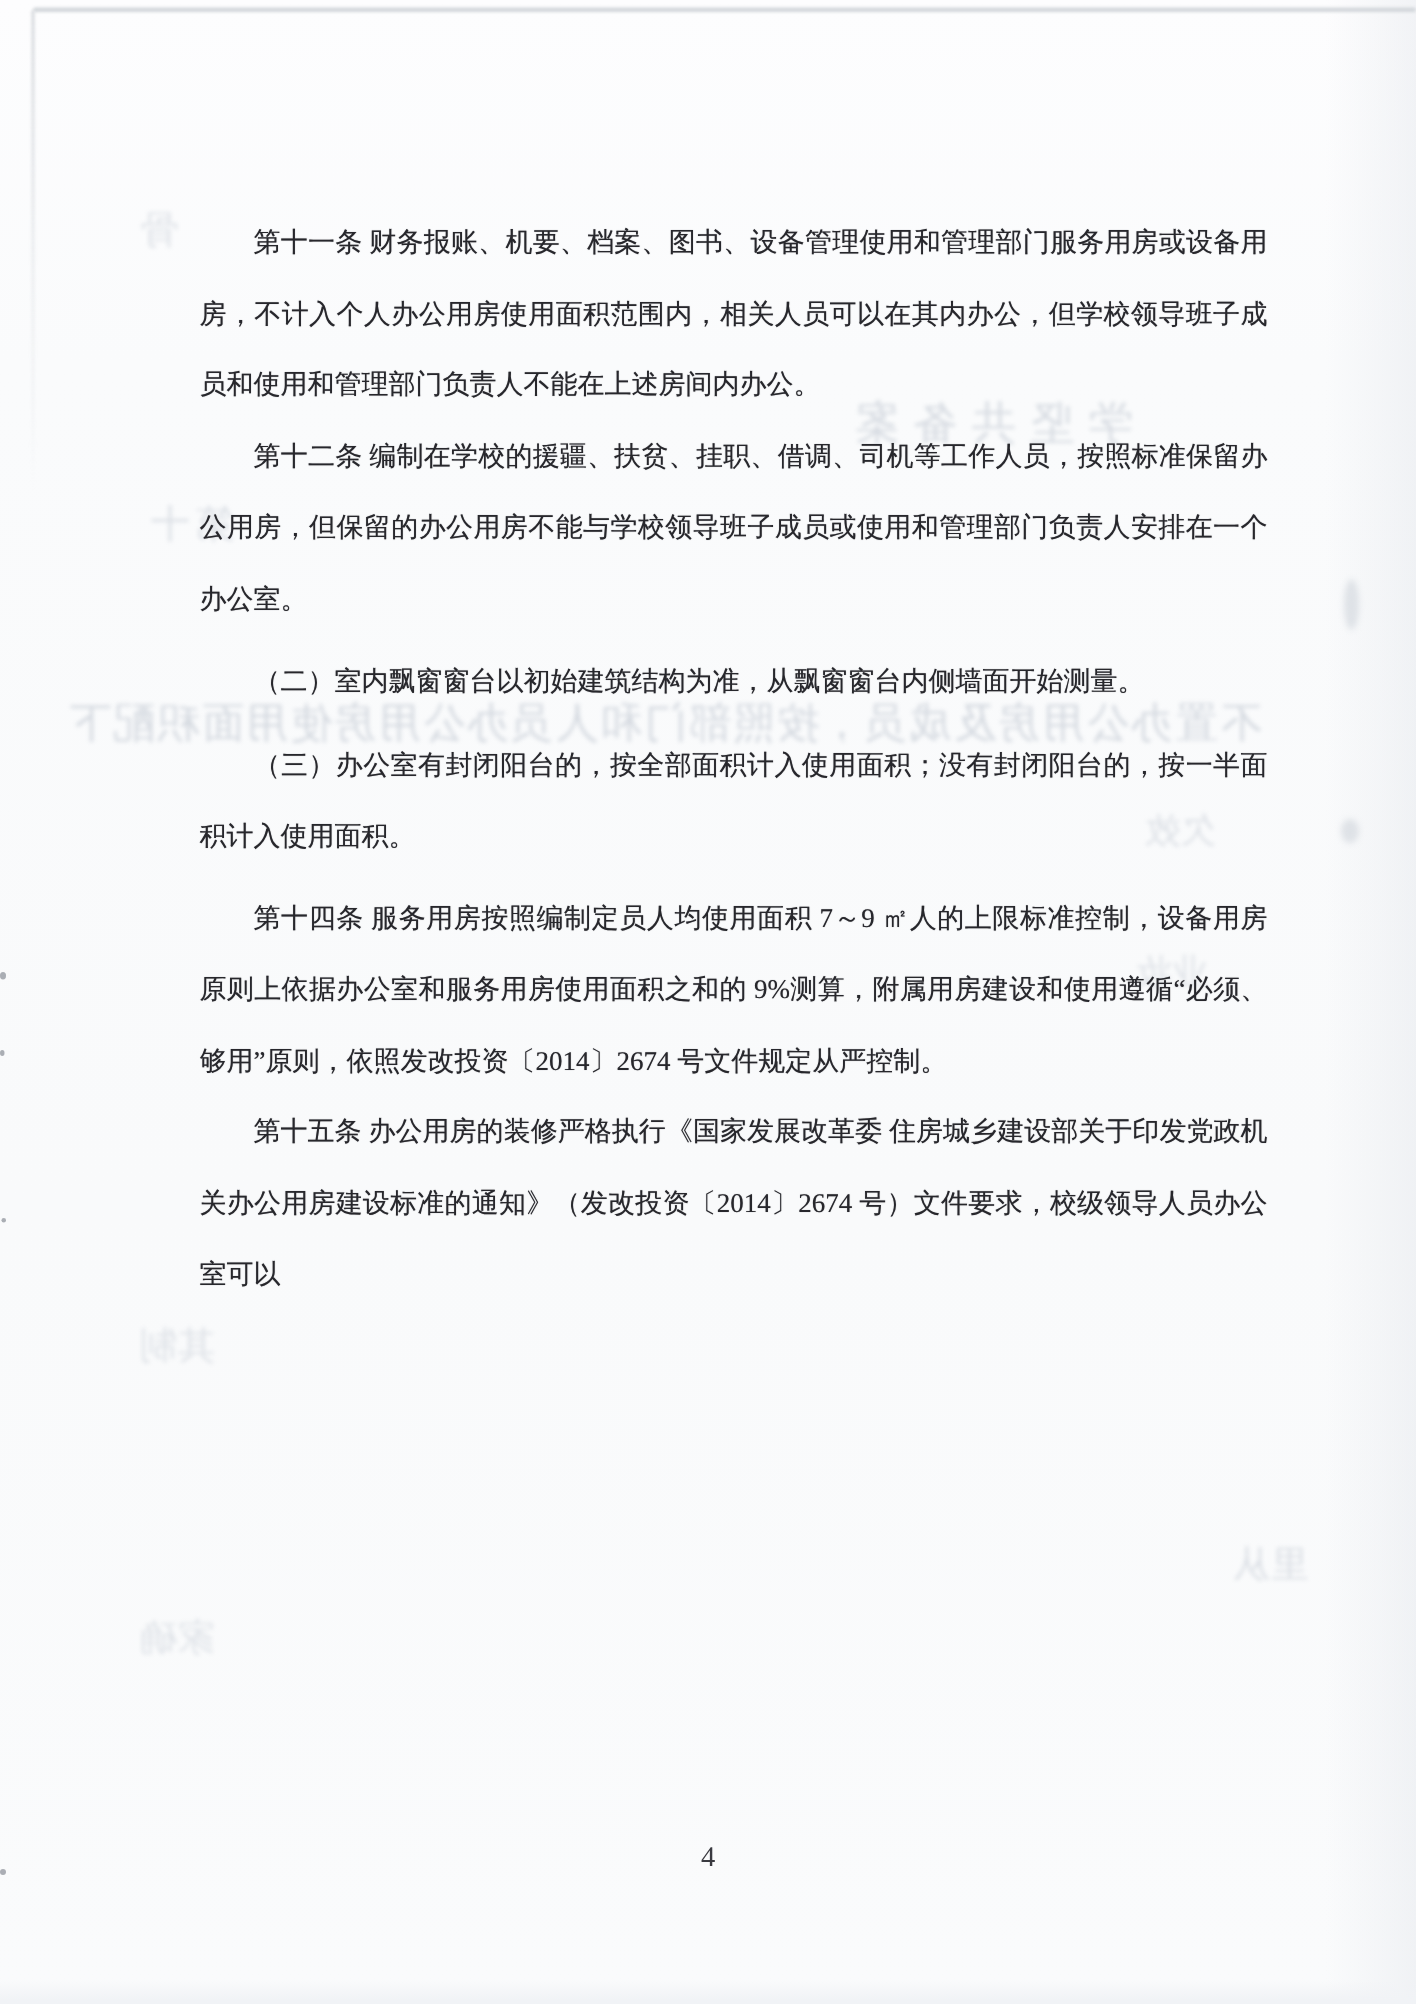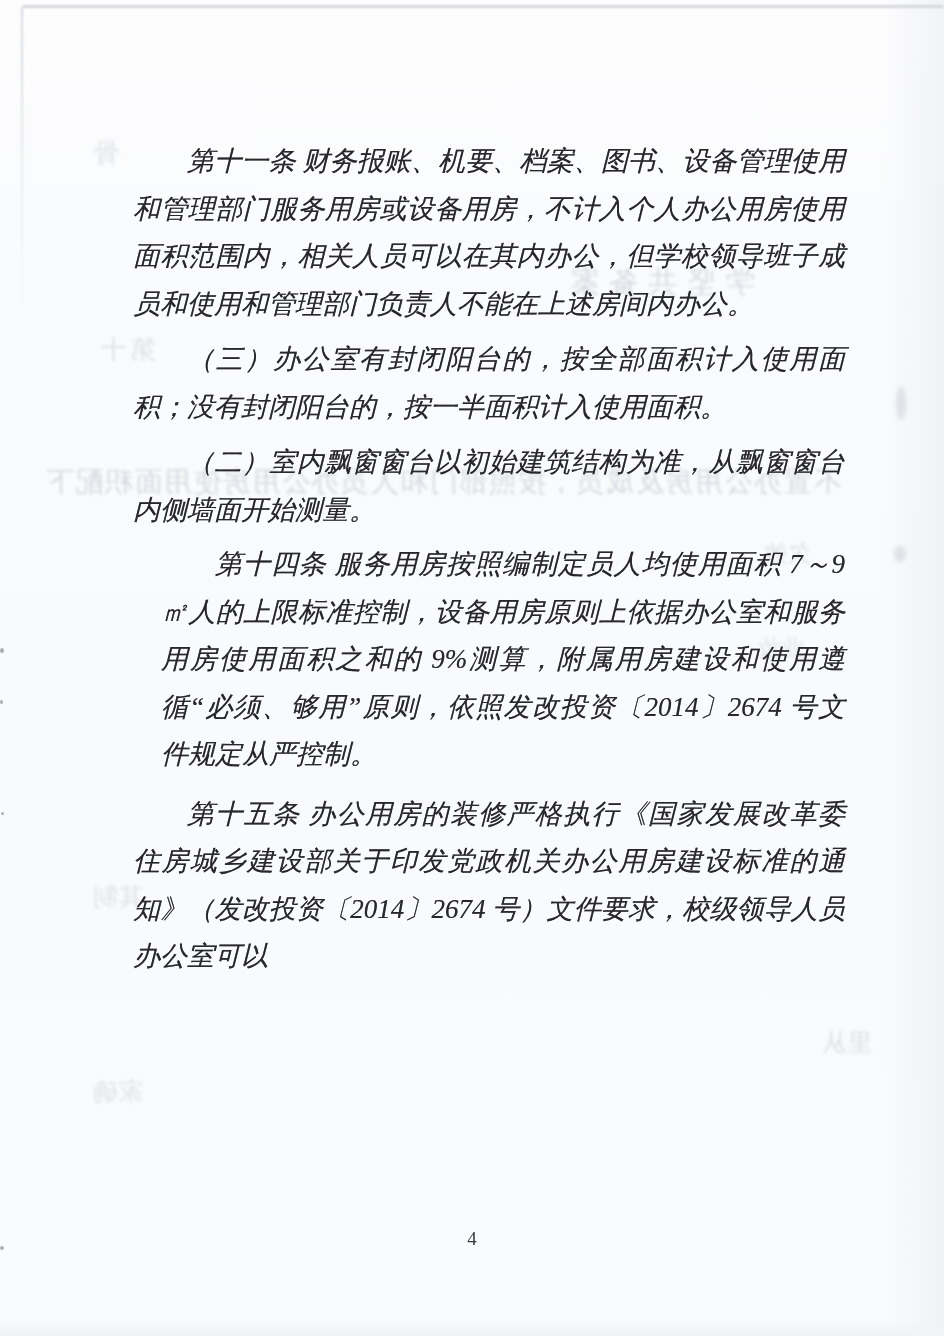--- a/index.html
+++ b/index.html
@@ -52,34 +52,33 @@
     height: 16px;
     background: linear-gradient(180deg, rgba(243,245,247,0) 0%, #f1f3f6 80%);
   }
   
   .content {
     position: absolute;
     left: 133px;
     right: 99px;
     top: 138px;
     color: #27272c;
-    font-size: 27px;
+    font-size: 18px;
     line-height: 47.5px;
     text-align: justify;
     text-shadow: 0 0 0.6px rgba(40,40,46,0.55);
-    font-style: italic;
   }
   .content p {
     margin: 0;
     text-indent: 2em;
   }
   .content p.sp6  { margin-top: 6px; }
   .content p.sp8  { margin-top: 8px; }
-  .content p.sp7  { margin-top: 7px; margin-left: 28px; }
-  .content p.sp4  { margin-top: 12px; }
+  .content p.sp7  { margin-top: 7px; }
+  .content p.sp4  { margin-top: 0; }
   
   .page-number {
     position: absolute;
     left: 0; right: 0;
     top: 1228px;
     text-align: center;
     font-size: 19px;
     color: #3a3a40;
   }
   
@@ -144,21 +143,22 @@
 
   <div class="speck s1"></div>
   <div class="speck s2"></div>
   <div class="speck s3"></div>
   <div class="speck s4"></div>
   <div class="smudge m1"></div>
   <div class="smudge m2"></div>
 
   <div class="content">
     <p>第十一条 财务报账、机要、档案、图书、设备管理使用和管理部门服务用房或设备用房，不计入个人办公用房使用面积范围内，相关人员可以在其内办公，但学校领导班子成员和使用和管理部门负责人不能在上述房间内办公。</p>
+    <p>第十二条 编制在学校的援疆、扶贫、挂职、借调、司机等工作人员，按照标准保留办公用房，但保留的办公用房不能与学校领导班子成员或使用和管理部门负责人安排在一个办公室。</p>
+    <p class="sp8">（二）室内飘窗窗台以初始建筑结构为准，从飘窗窗台内侧墙面开始测量。</p>
     <p class="sp8">（三）办公室有封闭阳台的，按全部面积计入使用面积；没有封闭阳台的，按一半面积计入使用面积。</p>
-    <p class="sp8">（二）室内飘窗窗台以初始建筑结构为准，从飘窗窗台内侧墙面开始测量。</p>
     <p class="sp7">第十四条 服务用房按照编制定员人均使用面积 7～9 ㎡人的上限标准控制，设备用房原则上依据办公室和服务用房使用面积之和的 9%测算，附属用房建设和使用遵循“必须、够用”原则，依照发改投资〔2014〕2674 号文件规定从严控制。</p>
     <p class="sp4">第十五条 办公用房的装修严格执行《国家发展改革委 住房城乡建设部关于印发党政机关办公用房建设标准的通知》（发改投资〔2014〕2674 号）文件要求，校级领导人员办公室可以</p>
   </div>
 
   <div class="page-number">4</div>
 
 </div>
 
 </body></html>

